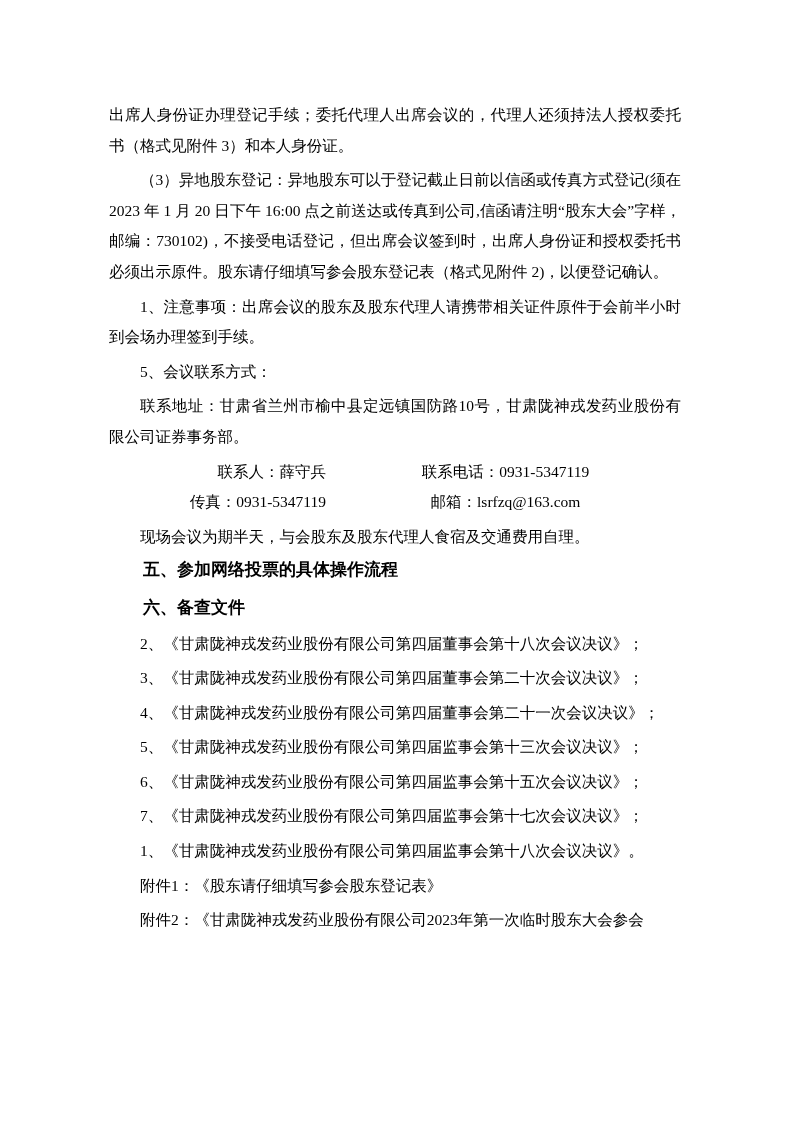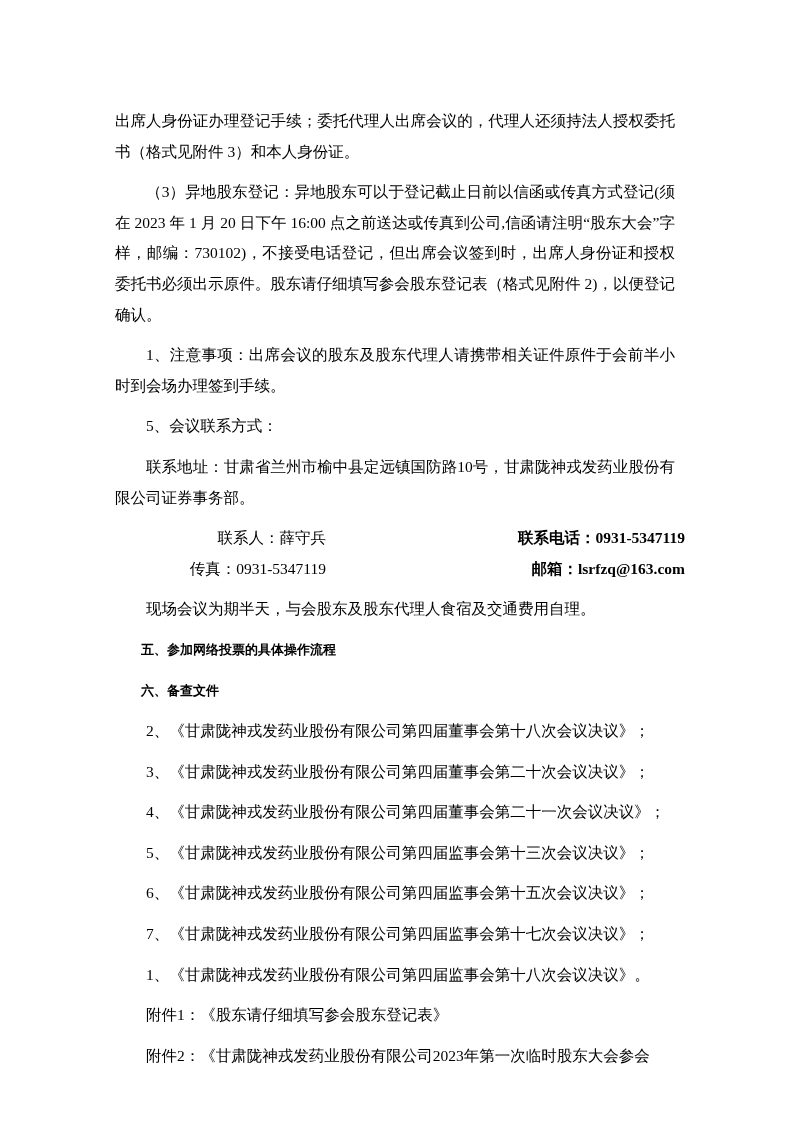--- a/index.html
+++ b/index.html
@@ -18,44 +18,43 @@
     font-size:15.5px;
     line-height:30.6px;
     overflow:hidden;
     box-sizing:border-box;
   }
   .content{
     padding:96px 108px 0 105px;
     box-sizing:border-box;
   }
   p{
-    margin:10px;
+    margin:4px;
     text-align:justify;
     text-indent:2em;
   }
   p.no-indent{text-indent:0;}
   .heading{
     font-weight:bold;
     text-indent:2em;
-    font-family:Liberation Serif, serif;
-    font-size:13px;
+    font-family:Liberation Mono, monospace;
+    font-size:17px;
   }
   .heading-six{margin-top:7px;}
   .contact-row{
     display:flex;
     padding-left:31px;
   }
   .contact-left{
     flex:0 0 190px;
     text-align:right;
   }
   .contact-right{
     flex:1 1 auto;
-    text-align:right;
-    font-weight:bold;
+    text-align:center;
   }
   a.doc-link{
     color:var(--link-color);
     text-decoration:underline;
     font-family:"Liberation Mono","DejaVu Sans Mono",monospace;
     font-size:14.5px;
   }
   .doc-item{text-indent:2em;}
   .attachment-line{text-indent:2em;}
 </style>

